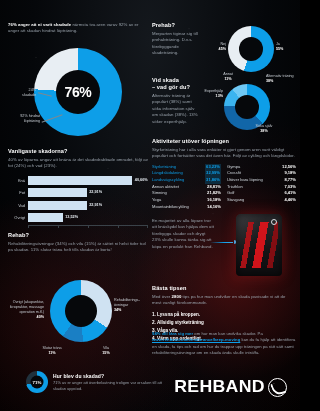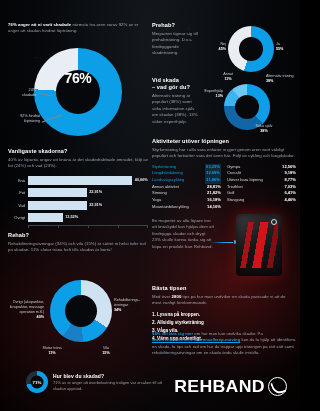--- a/index.html
+++ b/index.html
@@ -45,21 +45,21 @@
   
   #top-left { position: absolute; left: 8px; top: 22px; width: 136px; }
   #top-left .sec-body { width: 132px; }
   #donut-main-wrap { position: absolute; left: 14px; top: 46px; width: 120px; height: 95px; }
   .donut {
     position: absolute; border-radius: 50%;
   }
   .donut .hole {
     position: absolute; border-radius: 50%; background: #06080b;
     left: 50%; top: 50%; transform: translate(-50%,-50%);
-    display: flex; justify-content: center;
+    display: flex; align-items: center; justify-content: center;
   }
   #donut-main {
     left: 20px; top: 2px; width: 88px; height: 88px;
     background: conic-gradient(#0d9ee8 0deg 273.6deg, #e8eef3 273.6deg 360deg);
   }
   #donut-main .hole { width: 44px; height: 44px; }
   #donut-main-pct {
     font-size: 14px; font-weight: bold; color: #fff; letter-spacing: -.4px;
   }
   .lbl { position: absolute; font-size: 3.7px; color: #c6ccd2; line-height: 1.35; }
@@ -187,21 +187,21 @@
   .tip {
     font-size: 4.6px; font-weight: bold; color: #fff; line-height: 1.72;
   }
   #tips-foot { position: absolute; left: 152px; top: 331px; width: 144px; }
   #tips-foot .sec-body { font-size: 4.2px; }
   .url { color: #0d9ee8; font-weight: bold; }
 
   
   #logo {
     position: absolute; left: 176px; top: 377px;
-    display: flex; align-items: flex-start; gap: 5px;
+    display: flex; align-items: center; gap: 5px;
   }
   #logo-text {
     font-size: 17px; font-weight: bold; color: #fff;
     letter-spacing: .3px; font-family: "Liberation Sans", sans-serif;
     transform: scaleX(1.04);
   }
   #logo-mark {
     width: 19px; height: 19px; border-radius: 50%;
     border: 1.6px solid #fff; position: relative; flex: none;
   }

